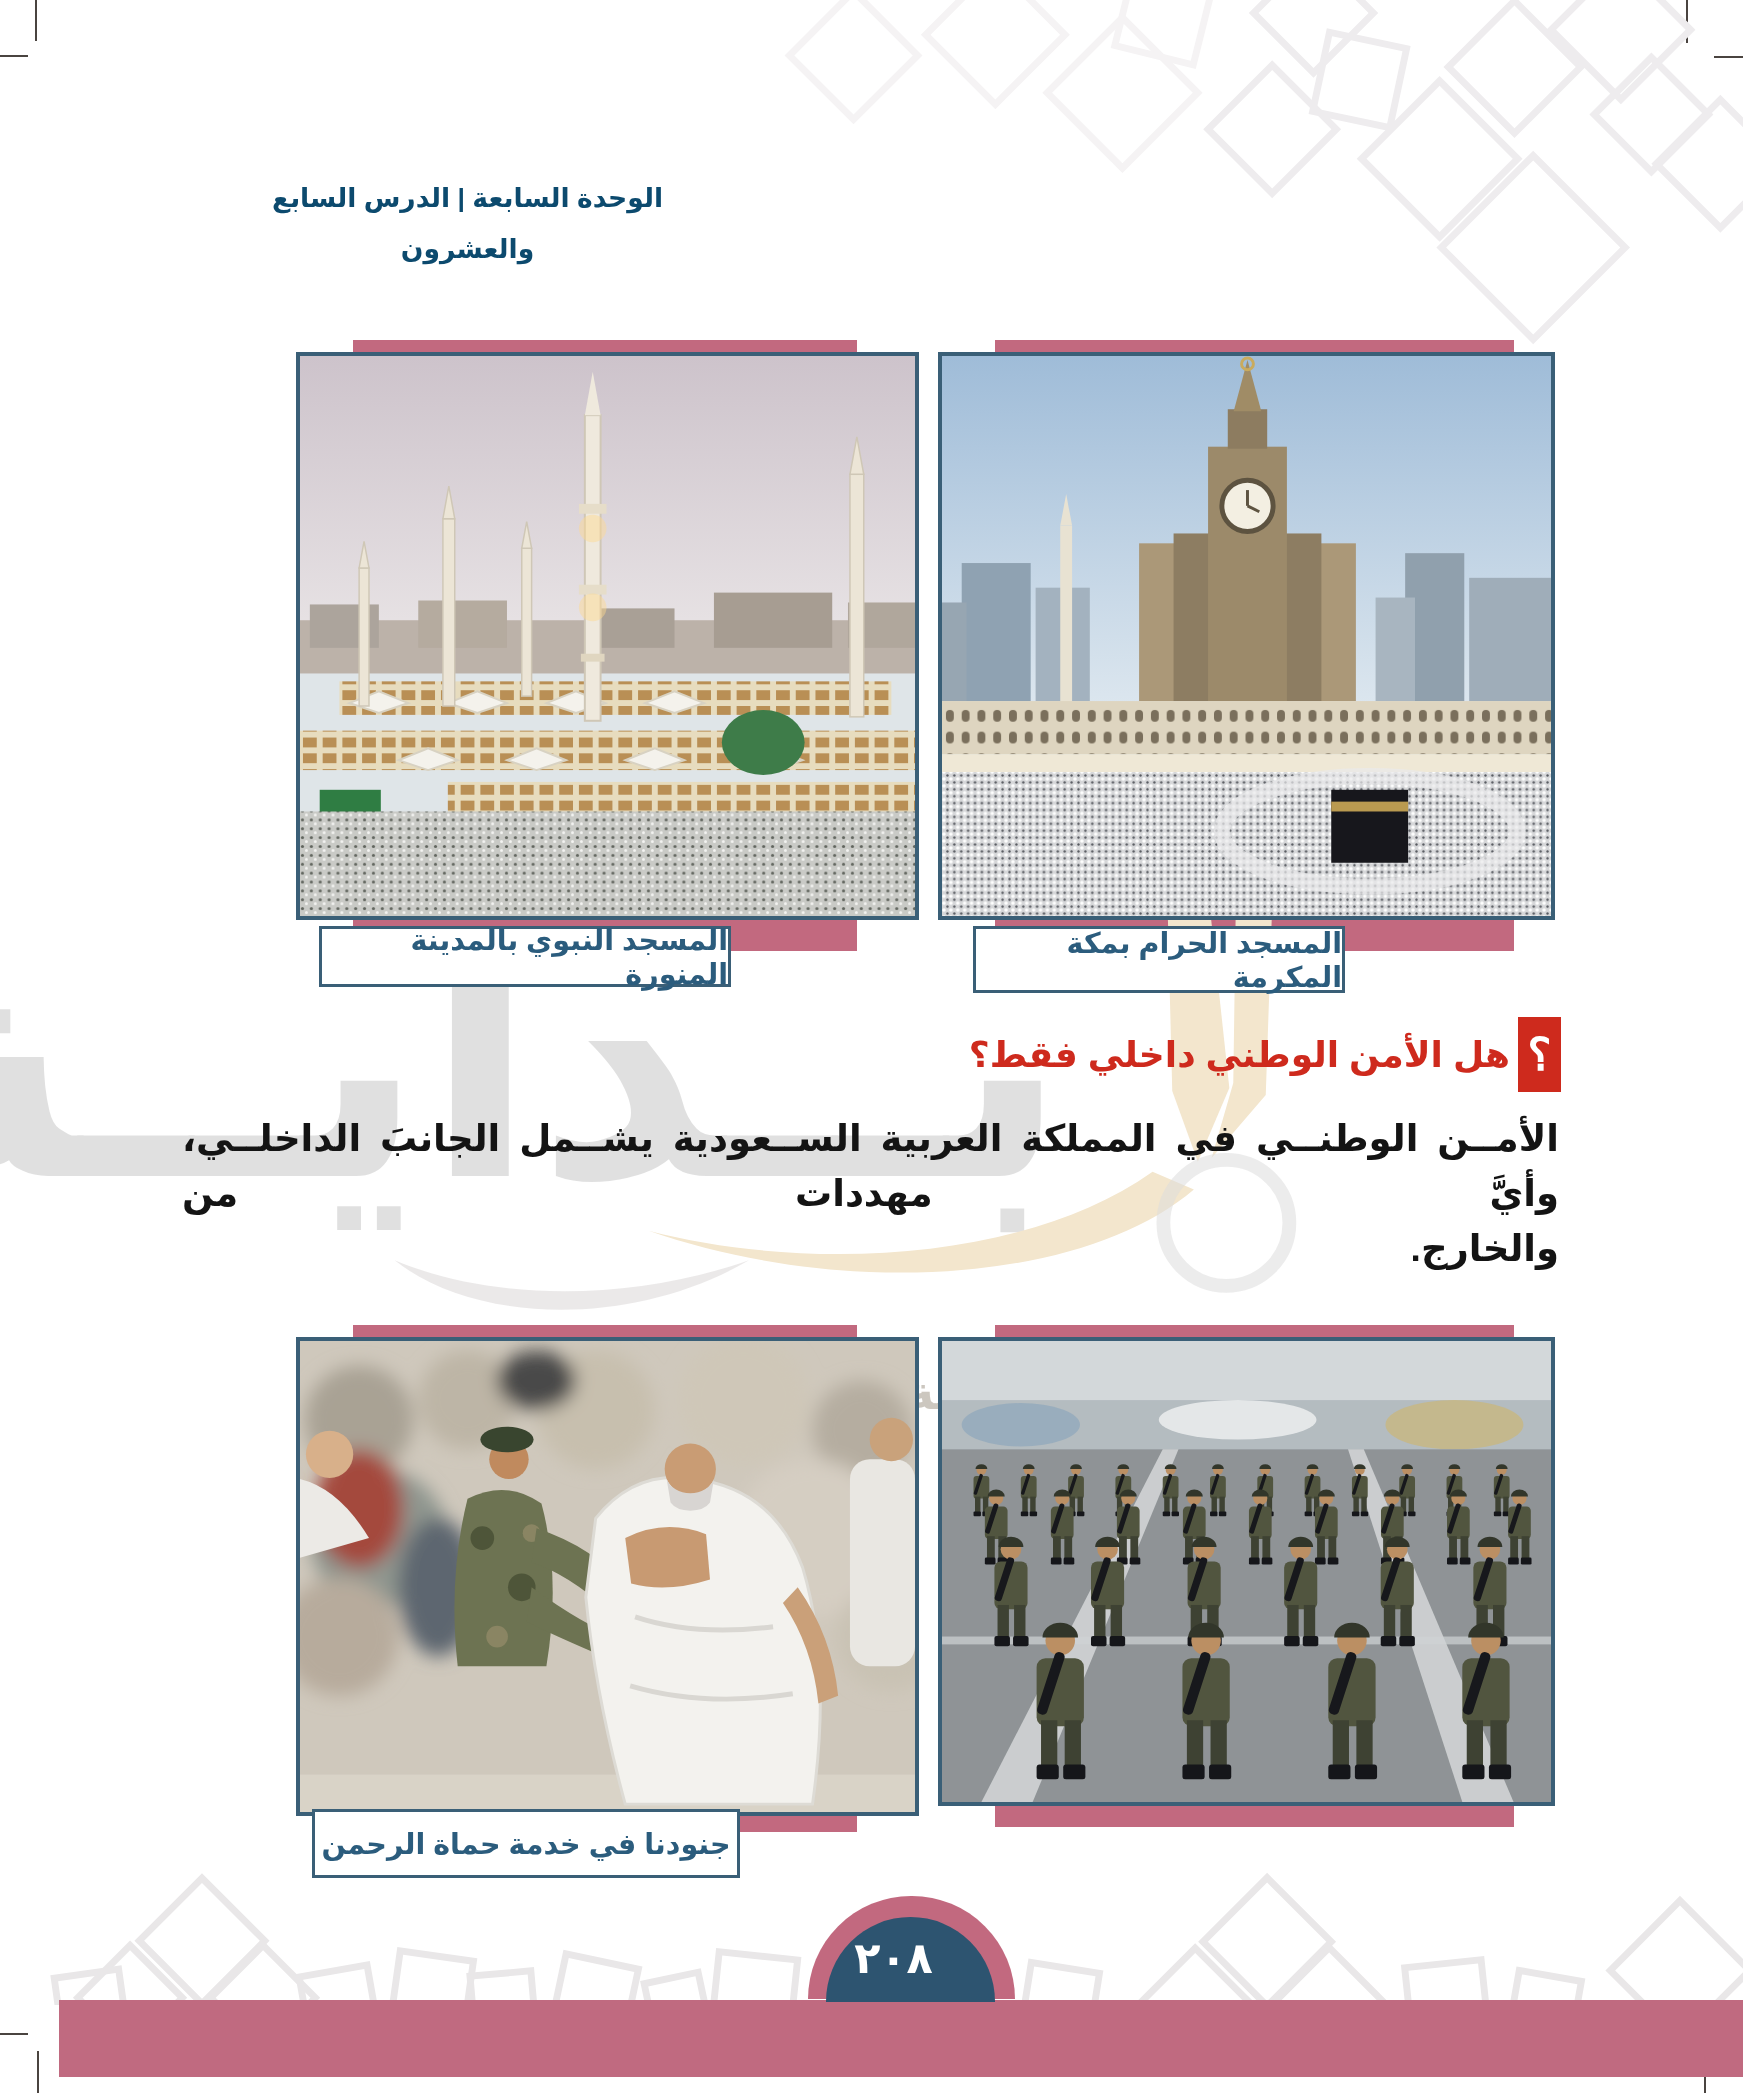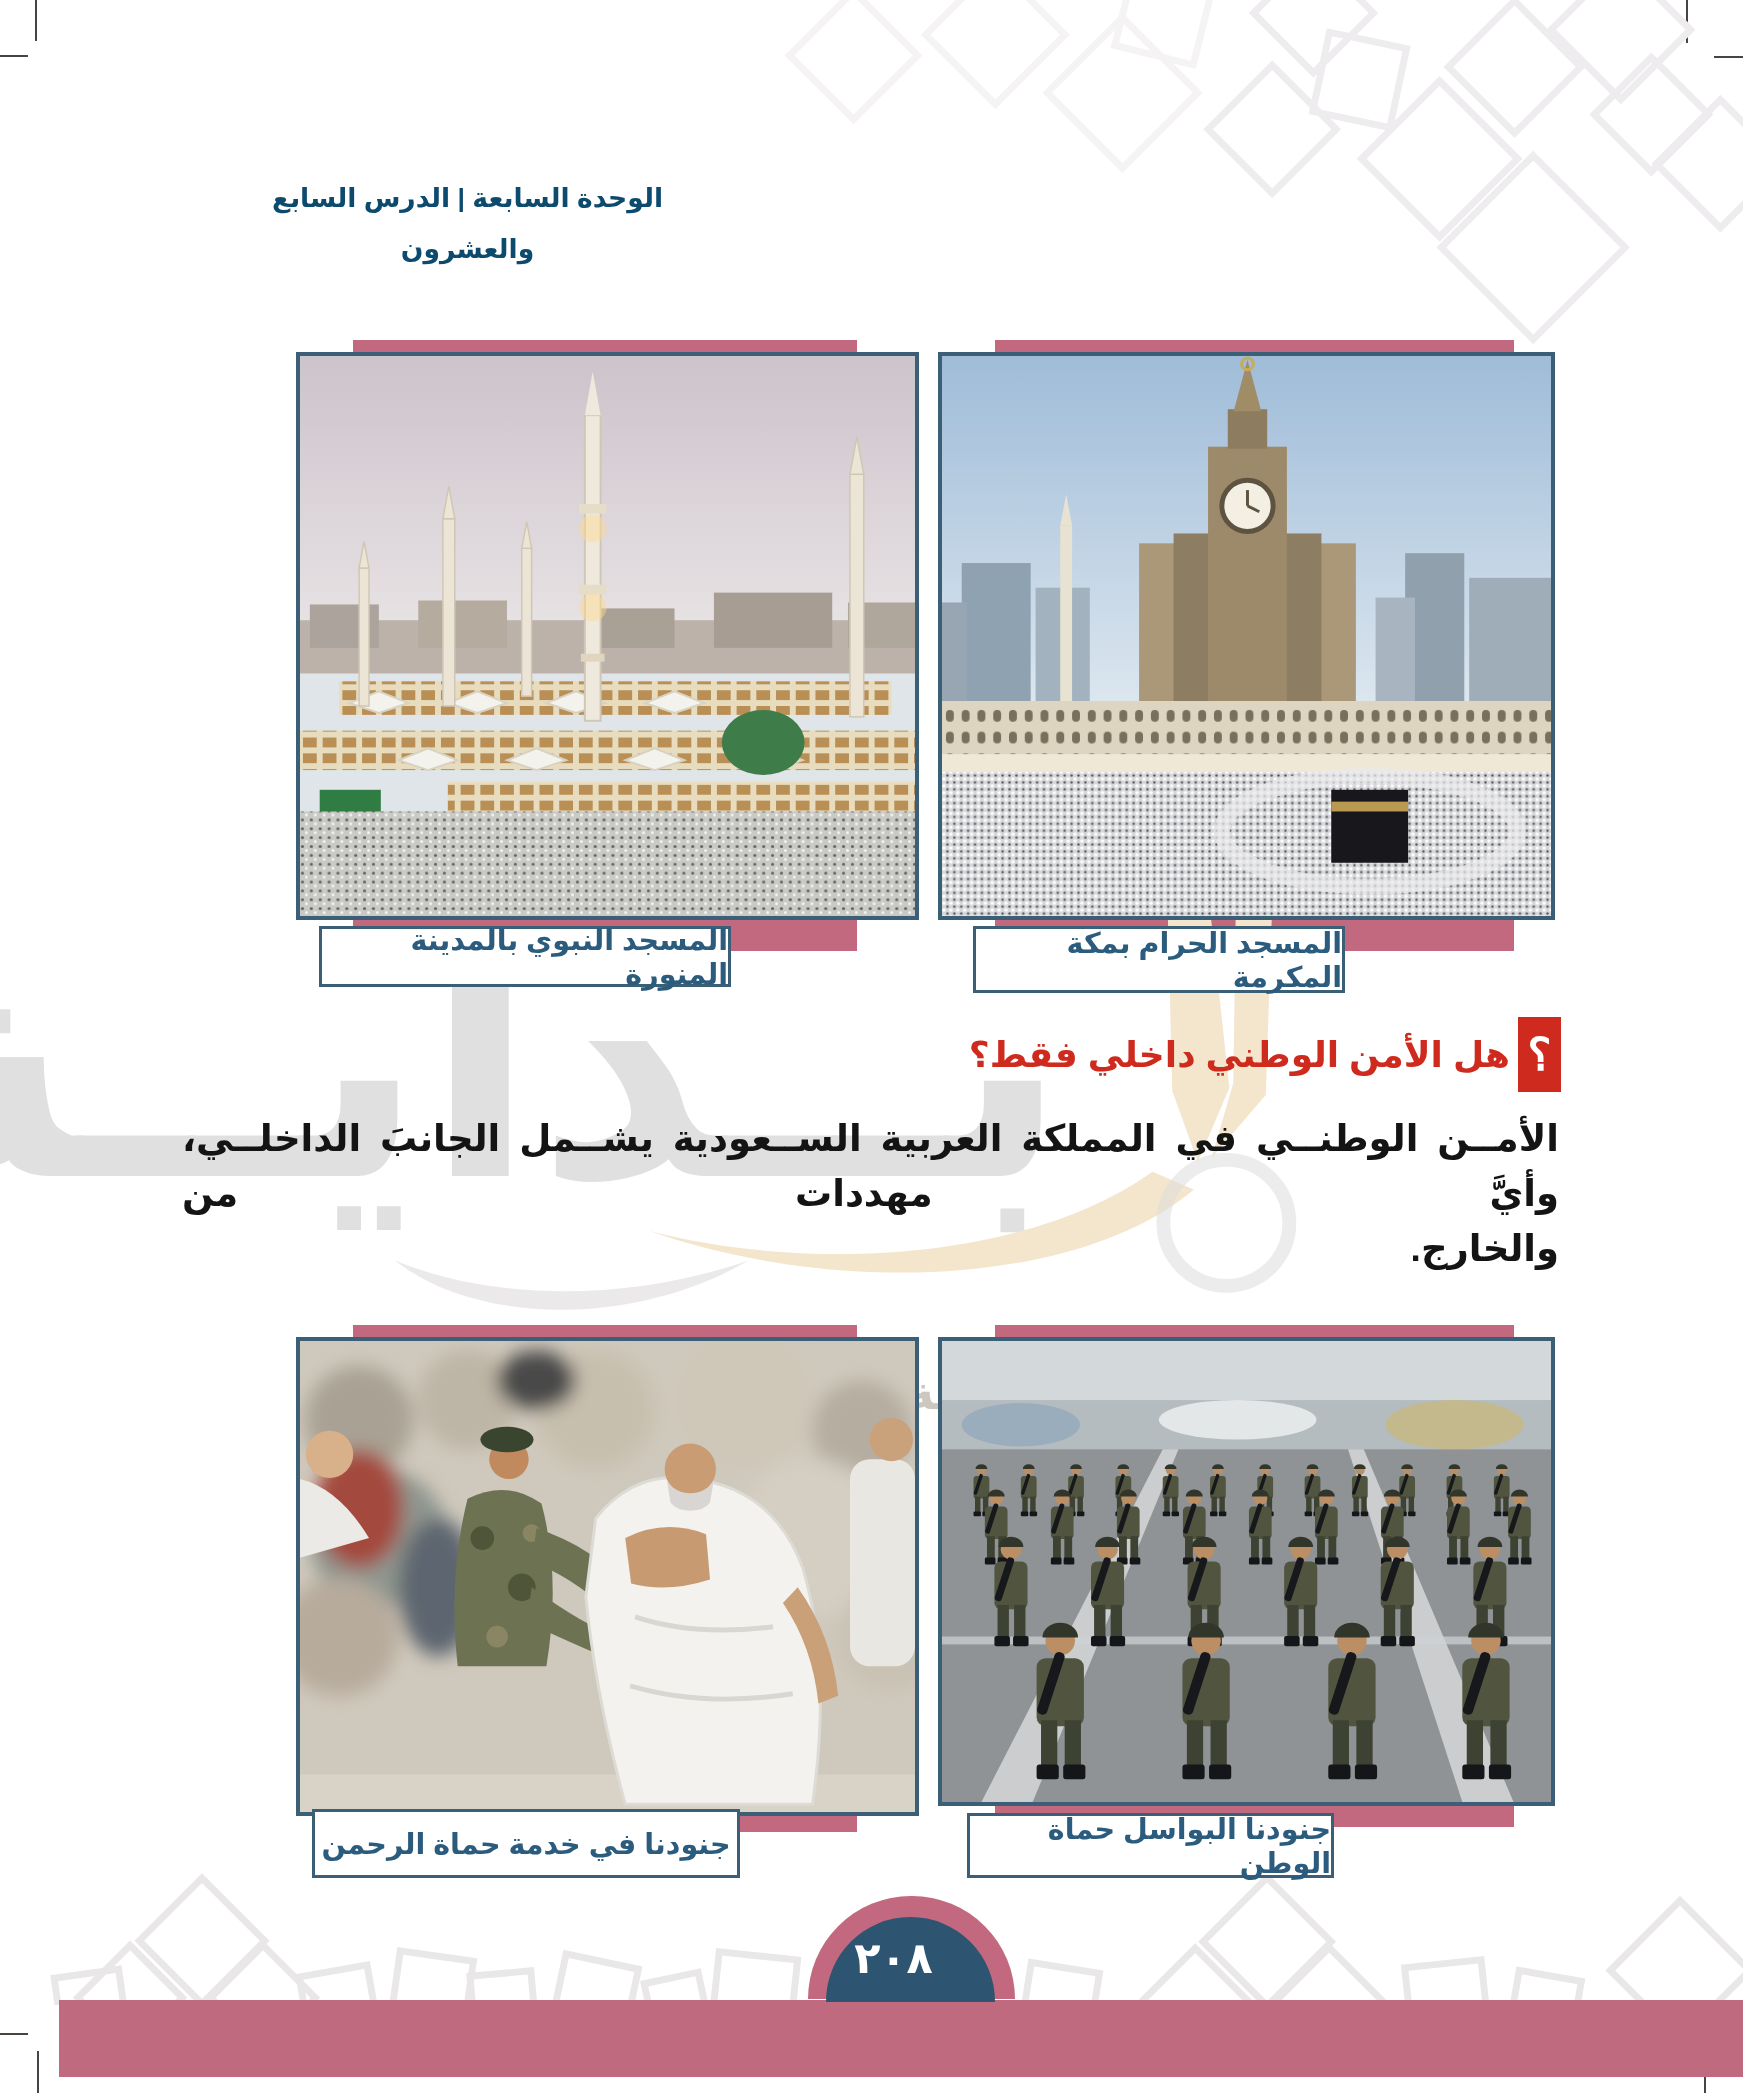--- a/index.html
+++ b/index.html
@@ -377,23 +377,20 @@
           <use href="#sol" transform="translate(268,295) scale(1.5)"></use>
         <use href="#sol" transform="translate(416,295) scale(1.5)"></use>
           <use href="#sol" transform="translate(552,295) scale(1.5)"></use>
       </g>
     </svg>
   </div>
 
   <div class="caption" style="left:312px;top:1776px;width:422px;height:63px;">
     <span>جنودنا في خدمة حماة الرحمن</span>
   </div>
-  <div class="caption" style="left:967px;top:1780px;width:361px;height:59px;">
-    <span>جنودنا البواسل حماة الوطن</span>
-  </div>
 
   <div class="bottom-bar"></div>
   <div class="dome-outer"></div>
   <div class="dome-inner"></div>
   <div class="page-num">٢٠٨</div>
 
 </div>
 
 
 </body></html>

